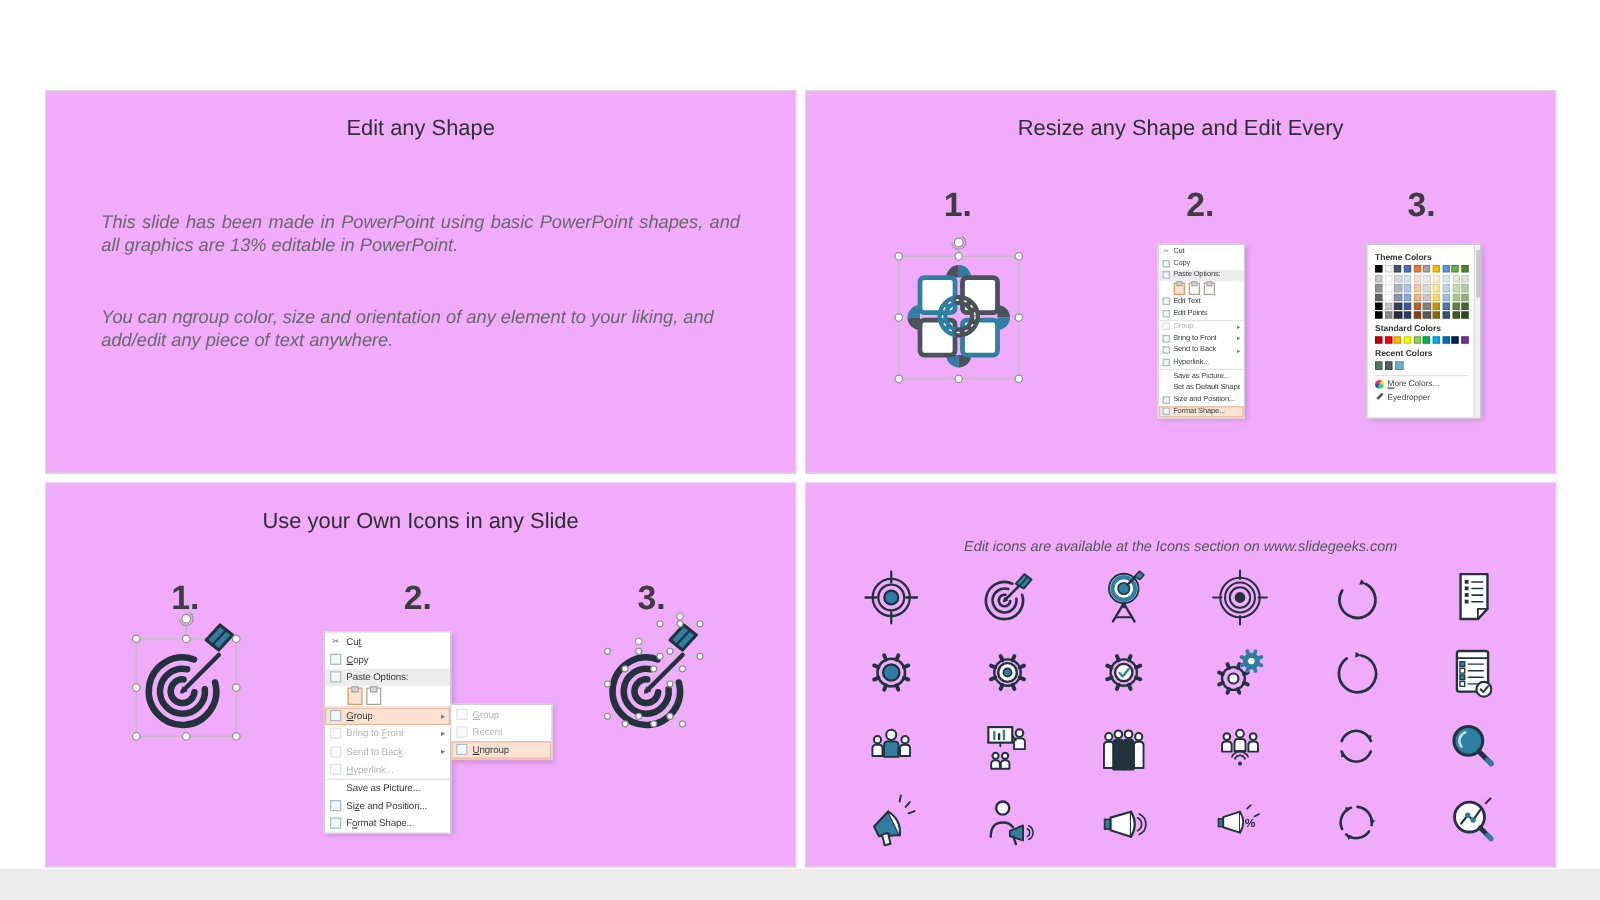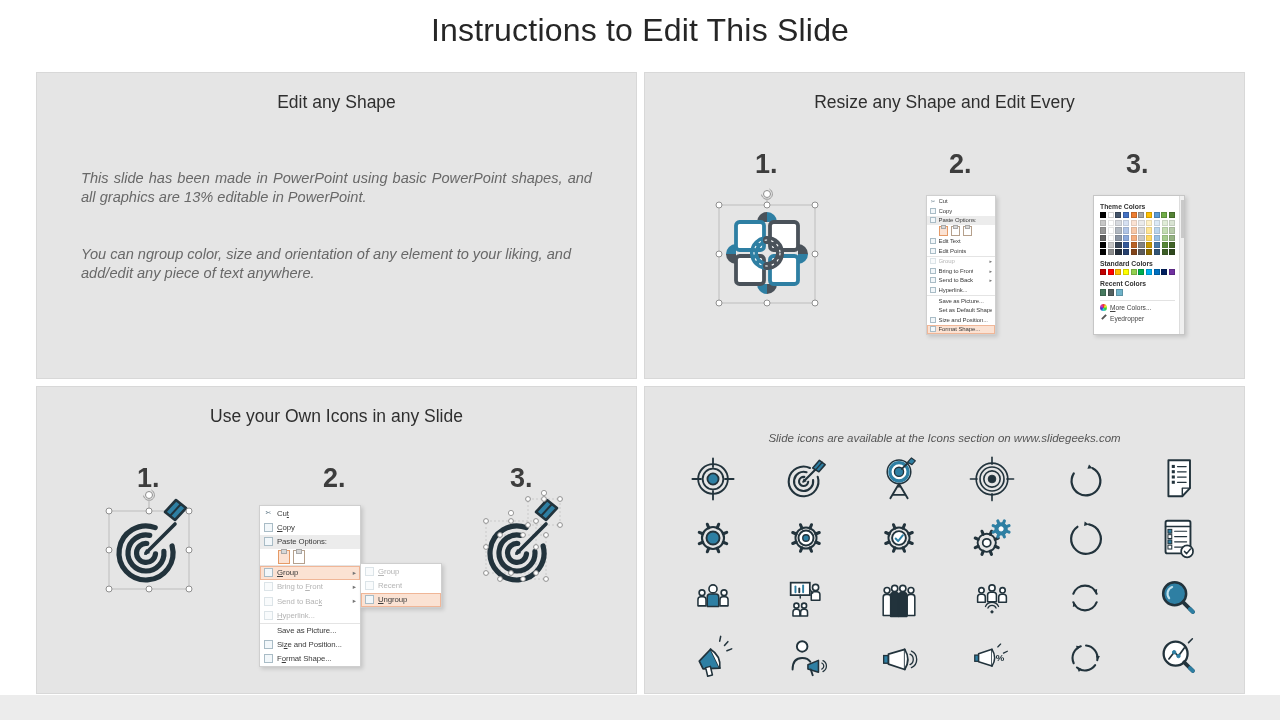--- a/index.html
+++ b/index.html
@@ -1,20 +1,20 @@
 <!DOCTYPE html>
 <html><head>
 <meta charset="utf-8">
 <style>
   html,body{margin:0;padding:0;}
   body{width:1280px;height:720px;background:#fff;font-family:"Liberation Sans",sans-serif;overflow:hidden;}
   #stage{position:relative;width:1280px;height:720px;background:#fff;}
   .bottom-band{position:absolute;left:0;top:695px;width:1280px;height:25px;background:#ececec;}
   .main-title{position:absolute;left:0;top:12px;width:1280px;text-align:center;font-size:32px;color:#262626;letter-spacing:.2px;}
-  .panel{position:absolute;background:#e5e5e5;border:1px solid #d8d8d8;box-sizing:border-box;}
+  .panel{position:absolute;background:#f0abfc;border:1px solid #d8d8d8;box-sizing:border-box;}
   #panel-tl{left:36px;top:72px;width:601px;height:307px;}
   #panel-tr{left:644px;top:72px;width:601px;height:307px;}
   #panel-bl{left:36px;top:386px;width:601px;height:308px;}
   #panel-br{left:644px;top:386px;width:601px;height:308px;}
   .panel-title{position:absolute;left:0;top:19px;width:100%;text-align:center;font-size:17.5px;color:#2f2f2f;}
   .panel-subtitle{position:absolute;left:0;top:45px;width:100%;text-align:center;font-size:11.5px;font-style:italic;color:#555;}
   .para{position:absolute;left:44px;right:44px;font-style:italic;color:#686868;font-size:14.6px;line-height:1.33;text-align:justify;}
   #para1{top:96px;}
   #para2{top:172px;text-align:left;}
   .step-num{position:absolute;font-size:27px;font-weight:bold;color:#3d3d3d;}
@@ -62,21 +62,20 @@
   
   .icon-grid{position:absolute;left:22px;top:64px;width:557px;height:238px;display:grid;grid-template-columns:repeat(6,1fr);grid-template-rows:repeat(4,1fr);place-items:center;}
   .gicon{width:46px;height:46px;}
   .graphic{position:absolute;}
 </style>
 </head>
 <body>
 
 <div id="stage">
   <div class="bottom-band"></div>
-  <div class="main-title">Instructions to Edit This Slide</div>
 
   <div class="panel" id="panel-tl">
     <div class="panel-title">Edit any Shape</div>
     <div class="para" id="para1">This slide has been made in PowerPoint using basic PowerPoint shapes, and all graphics are 13% editable in PowerPoint.</div>
     <div class="para" id="para2">You can ngroup color, size and orientation of any element to your liking, and add/edit any piece of text anywhere.</div>
   </div>
 
   <div class="panel" id="panel-tr">
     <div class="panel-title">Resize any Shape and Edit Every</div>
     <div class="step-num" style="left:110px;top:76px;">1.</div>
@@ -411,21 +410,21 @@
           <circle cx="30" cy="48" r="2.4" fill="#fff" stroke="#8f8f8f" stroke-width="1"></circle>
           <circle cx="53" cy="48" r="2.4" fill="#fff" stroke="#8f8f8f" stroke-width="1"></circle>
           <circle cx="76" cy="48" r="2.4" fill="#fff" stroke="#8f8f8f" stroke-width="1"></circle>
           <circle cx="30" cy="92" r="2.4" fill="#fff" stroke="#8f8f8f" stroke-width="1"></circle>
           <circle cx="53" cy="92" r="2.4" fill="#fff" stroke="#8f8f8f" stroke-width="1"></circle>
           <circle cx="76" cy="92" r="2.4" fill="#fff" stroke="#8f8f8f" stroke-width="1"></circle>
         </svg></div>
   </div>
 
   <div class="panel" id="panel-br">
-    <div class="panel-subtitle">Slide icons are available at the Icons section on www.slidegeeks.com</div>
+    <div class="panel-subtitle">Edit icons are available at the Icons section on www.slidegeeks.com</div>
     <div class="icon-grid" id="icon-grid">
         <div><svg class="gicon" viewBox="0 0 48 48">
             <circle cx="24" cy="24" r="15.5" fill="none" stroke="#22333c" stroke-width="1.9"></circle>
             <circle cx="24" cy="24" r="10.8" fill="none" stroke="#22333c" stroke-width="1.9"></circle>
             <circle cx="24" cy="24" r="5.8" fill="#2e7fa3" stroke="#22333c" stroke-width="1.9"></circle>
             <line x1="24" y1="2.5" x2="24" y2="11.5" stroke="#22333c" stroke-width="1.9" stroke-linecap="round"></line>
             <line x1="24" y1="36.5" x2="24" y2="45.5" stroke="#22333c" stroke-width="1.9" stroke-linecap="round"></line>
             <line x1="2.5" y1="24" x2="11.5" y2="24" stroke="#22333c" stroke-width="1.9" stroke-linecap="round"></line>
             <line x1="36.5" y1="24" x2="45.5" y2="24" stroke="#22333c" stroke-width="1.9" stroke-linecap="round"></line>
           </svg></div>

